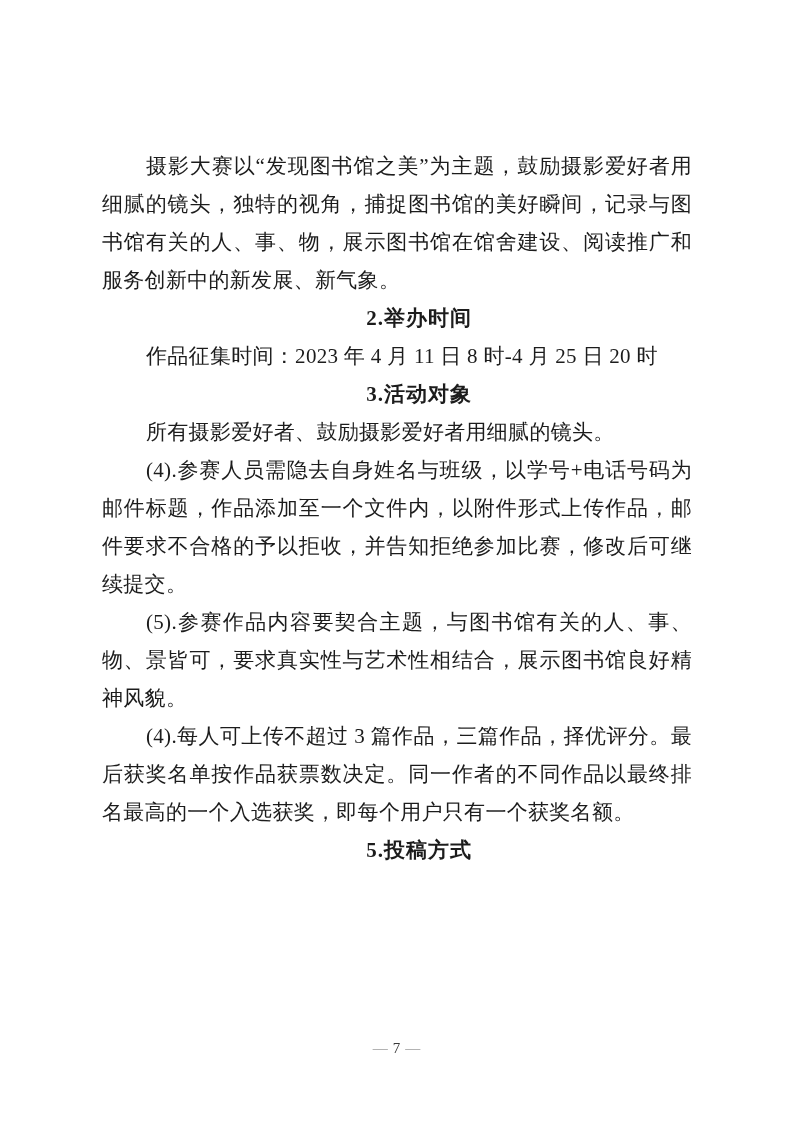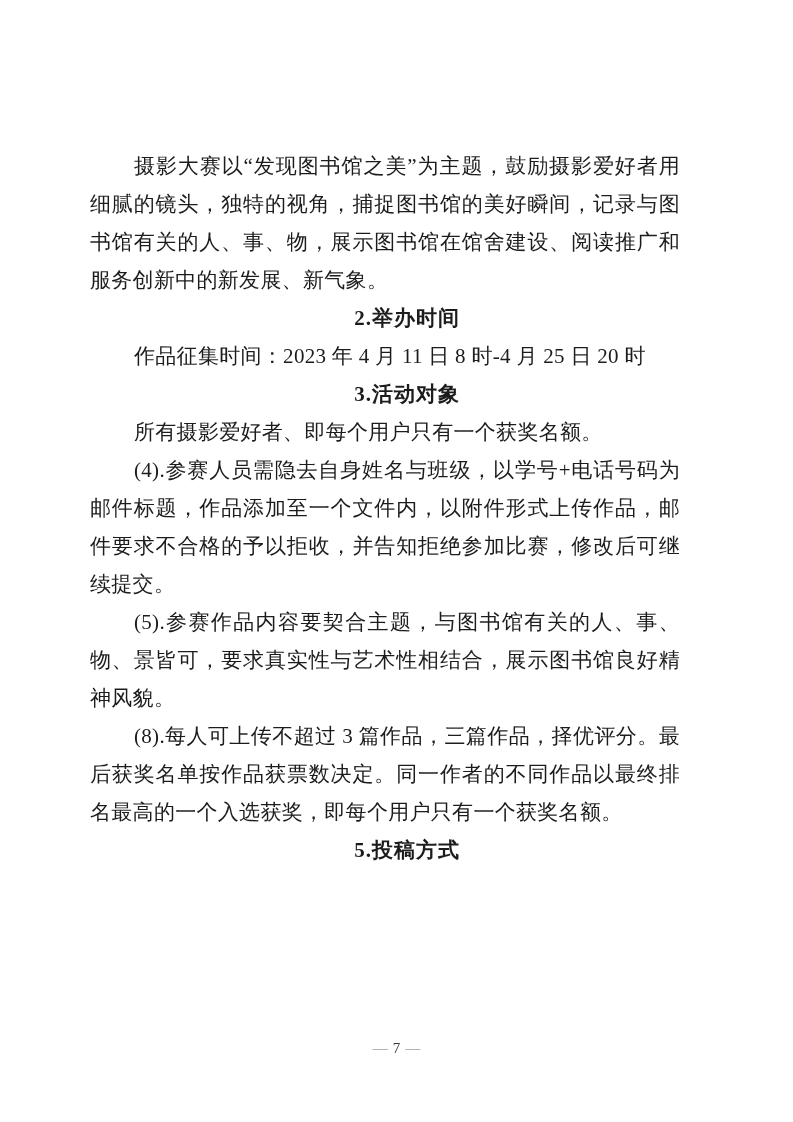--- a/index.html
+++ b/index.html
@@ -11,21 +11,21 @@
     position: relative;
     width: 793px;
     height: 1122px;
     background: #ffffff;
     overflow: hidden;
     font-family: "Liberation Serif", "DejaVu Serif", serif;
     color: #1c1c1c;
   }
   .content {
     position: absolute;
-    left: 90px;
+    left: 102px;
     top: 147px;
     width: 590px;
   }
   .para {
     margin: 0;
     font-size: 21px;
     line-height: 38px;
     text-align: justify;
     text-indent: 44px;
     font-weight: 400;
@@ -59,24 +59,24 @@
 </head>
 <body>
 
 <div class="page">
 
   <div class="content">
     <p class="para body">摄影大赛以“发现图书馆之美”为主题，鼓励摄影爱好者用细腻的镜头，独特的视角，捕捉图书馆的美好瞬间，记录与图书馆有关的人、事、物，展示图书馆在馆舍建设、阅读推广和服务创新中的新发展、新气象。</p>
     <p class="para heading">2.举办时间</p>
     <p class="para body">作品征集时间：2023 年 4 月 11 日 8 时-4 月 25 日 20 时</p>
     <p class="para heading">3.活动对象</p>
-    <p class="para body">所有摄影爱好者、即每个用户只有一个获奖名额。</p>
+    <p class="para body">所有摄影爱好者、鼓励摄影爱好者用细腻的镜头。</p>
     <p class="para body">(4).参赛人员需隐去自身姓名与班级，以学号+电话号码为邮件标题，作品添加至一个文件内，以附件形式上传作品，邮件要求不合格的予以拒收，并告知拒绝参加比赛，修改后可继续提交。</p>
     <p class="para body">(5).参赛作品内容要契合主题，与图书馆有关的人、事、物、景皆可，要求真实性与艺术性相结合，展示图书馆良好精神风貌。</p>
-    <p class="para body">(8).每人可上传不超过 3 篇作品，三篇作品，择优评分。最后获奖名单按作品获票数决定。同一作者的不同作品以最终排名最高的一个入选获奖，即每个用户只有一个获奖名额。</p>
+    <p class="para body">(4).每人可上传不超过 3 篇作品，三篇作品，择优评分。最后获奖名单按作品获票数决定。同一作者的不同作品以最终排名最高的一个入选获奖，即每个用户只有一个获奖名额。</p>
     <p class="para heading">5.投稿方式</p>
   </div>
 
   <div class="footer">
     <span class="dash">—</span><span class="num">7</span><span class="dash">—</span>
   </div>
 
 </div>
 
 </body></html>

